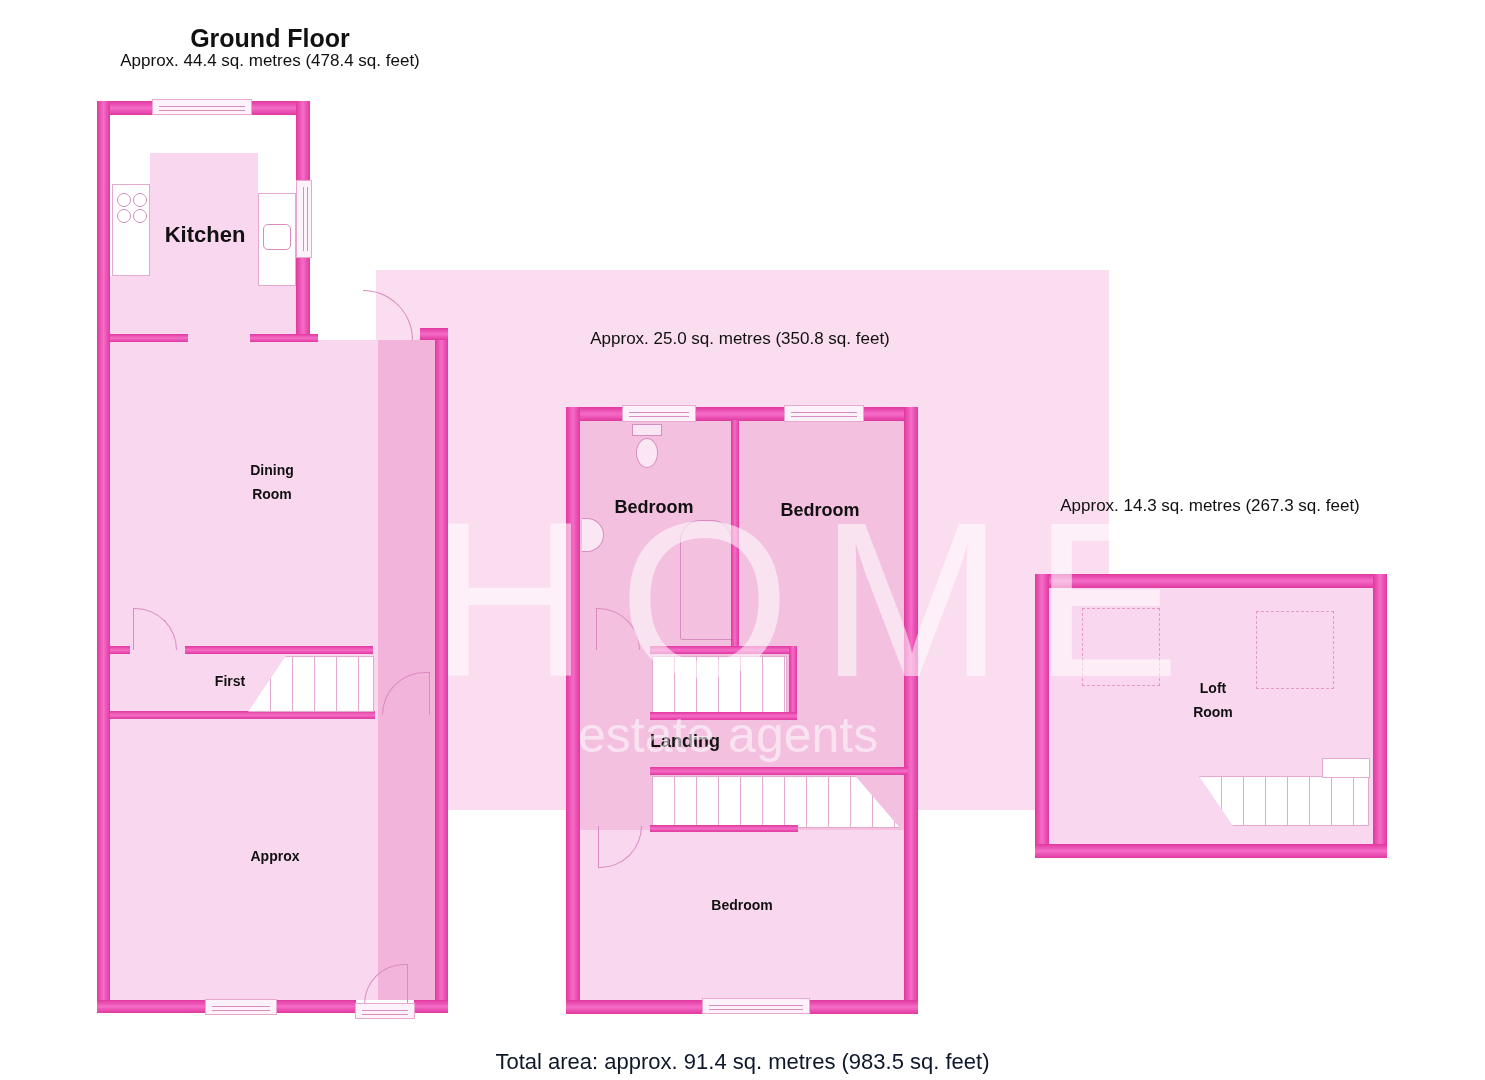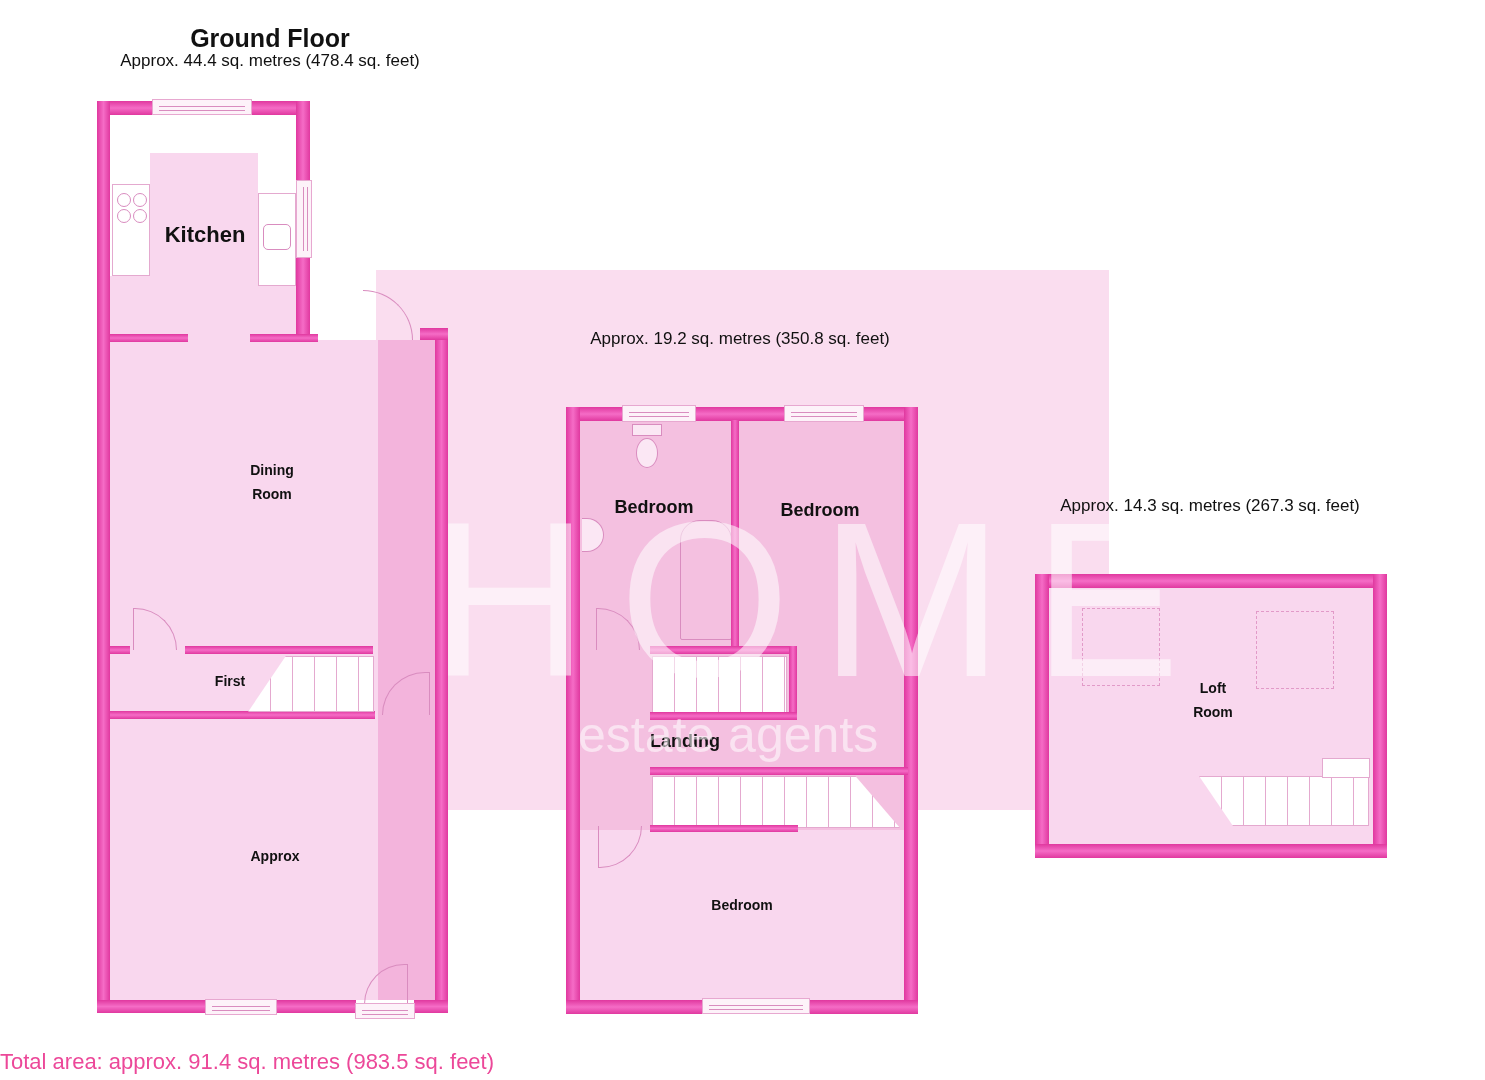--- a/index.html
+++ b/index.html
@@ -15,21 +15,21 @@
   .wall.h { background: linear-gradient(180deg, #e0389f, #f56cc6 50%, #e0389f); }
   .room { position: absolute; background: #f9d7ee; }
   .room-label { position: absolute; font-weight: bold; font-size: 14px; line-height: 24px; color: #111; text-align: center; }
   .window { position: absolute; background: #fdf2f9; border: 1px solid #e7a8d0; box-sizing: border-box; }
   .window::after { content: ""; position: absolute; left: 6px; right: 6px; top: 40%; height: 3px; border-top: 1px solid #d98cbf; border-bottom: 1px solid #d98cbf; }
   .window.v::after { left: 40%; right: auto; top: 6px; bottom: 6px; width: 3px; height: auto; border: none; border-left: 1px solid #d98cbf; border-right: 1px solid #d98cbf; }
   .stairs { position: absolute; background: repeating-linear-gradient(90deg, #ffffff 0 21px, #e4a9cf 21px 22px); border: 1px solid #e4a9cf; box-sizing: border-box; }
   .door-arc { position: absolute; border: 1px solid #d98cbf; box-sizing: border-box; }
   .overlay { position: absolute; background: rgba(240, 150, 205, 0.32); }
   .wm { position: absolute; color: rgba(255,255,255,0.55); font-family: "Liberation Sans", sans-serif; }
-  .total { position: absolute; left: 0; width: 1485px; top: 1049px; font-size: 22px; color: #ec4899; }
+  .total { position: absolute; left: 0; width: 1485px; top: 1049px; text-align: center; font-size: 22px; color: #0f172a; }
   .unit { position: absolute; background: #ffffff; border: 1px solid #e4a9cf; box-sizing: border-box; }
   .hob { position: absolute; width: 14px; height: 14px; border: 1px solid #d98cbf; border-radius: 50%; box-sizing: border-box; }
 </style>
 </head>
 <body>
 
 <div class="overlay" style="left:376px; top:270px; width:733px; height:540px;"></div>
 
 <div class="floor-title" style="left:100px; top:24px; width:340px;">
   <span class="t">Ground Floor</span>
@@ -82,21 +82,21 @@
 
   <div class="stairs" style="left:248px; top:656px; width:126px; height:56px; clip-path: polygon(30% 0, 100% 0, 100% 100%, 0 100%);"></div>
 
   <div class="room-label" style="left:150px; top:208px; width:110px; font-size:22px;margin-top:15px;">Kitchen</div>
   <div class="room-label" style="left:212px; top:458px; width:120px; white-space:normal; word-spacing:200px;">Dining Room</div>
   <div class="room-label" style="left:180px; top:669px; width:100px;">First</div>
   <div class="room-label" style="left:215px; top:844px; width:120px;">Approx</div>
 </div>
 
 <div class="floor-title" style="left:570px; top:330px; width:340px;">
-  <span class="s">Approx. 19.2 sq. metres (350.8 sq. feet)</span>
+  <span class="s">Approx. 25.0 sq. metres (350.8 sq. feet)</span>
 </div>
 
 <div>
   <div class="room" style="left:580px; top:421px; width:324px; height:580px; background:#f4c0e0;"></div>
   <div class="room" style="left:580px; top:830px; width:324px; height:171px;"></div>
 
   <div style="position:absolute; left:632px; top:424px; width:30px; height:46px;">
     <div style="position:absolute; left:0; top:0; width:30px; height:12px; background:#fbe7f4; border:1px solid #d98cbf; box-sizing:border-box;"></div>
     <div style="position:absolute; left:4px; top:14px; width:22px; height:30px; border:1px solid #d98cbf; border-radius:50%; box-sizing:border-box; background:#fbe7f4;"></div>
   </div>

